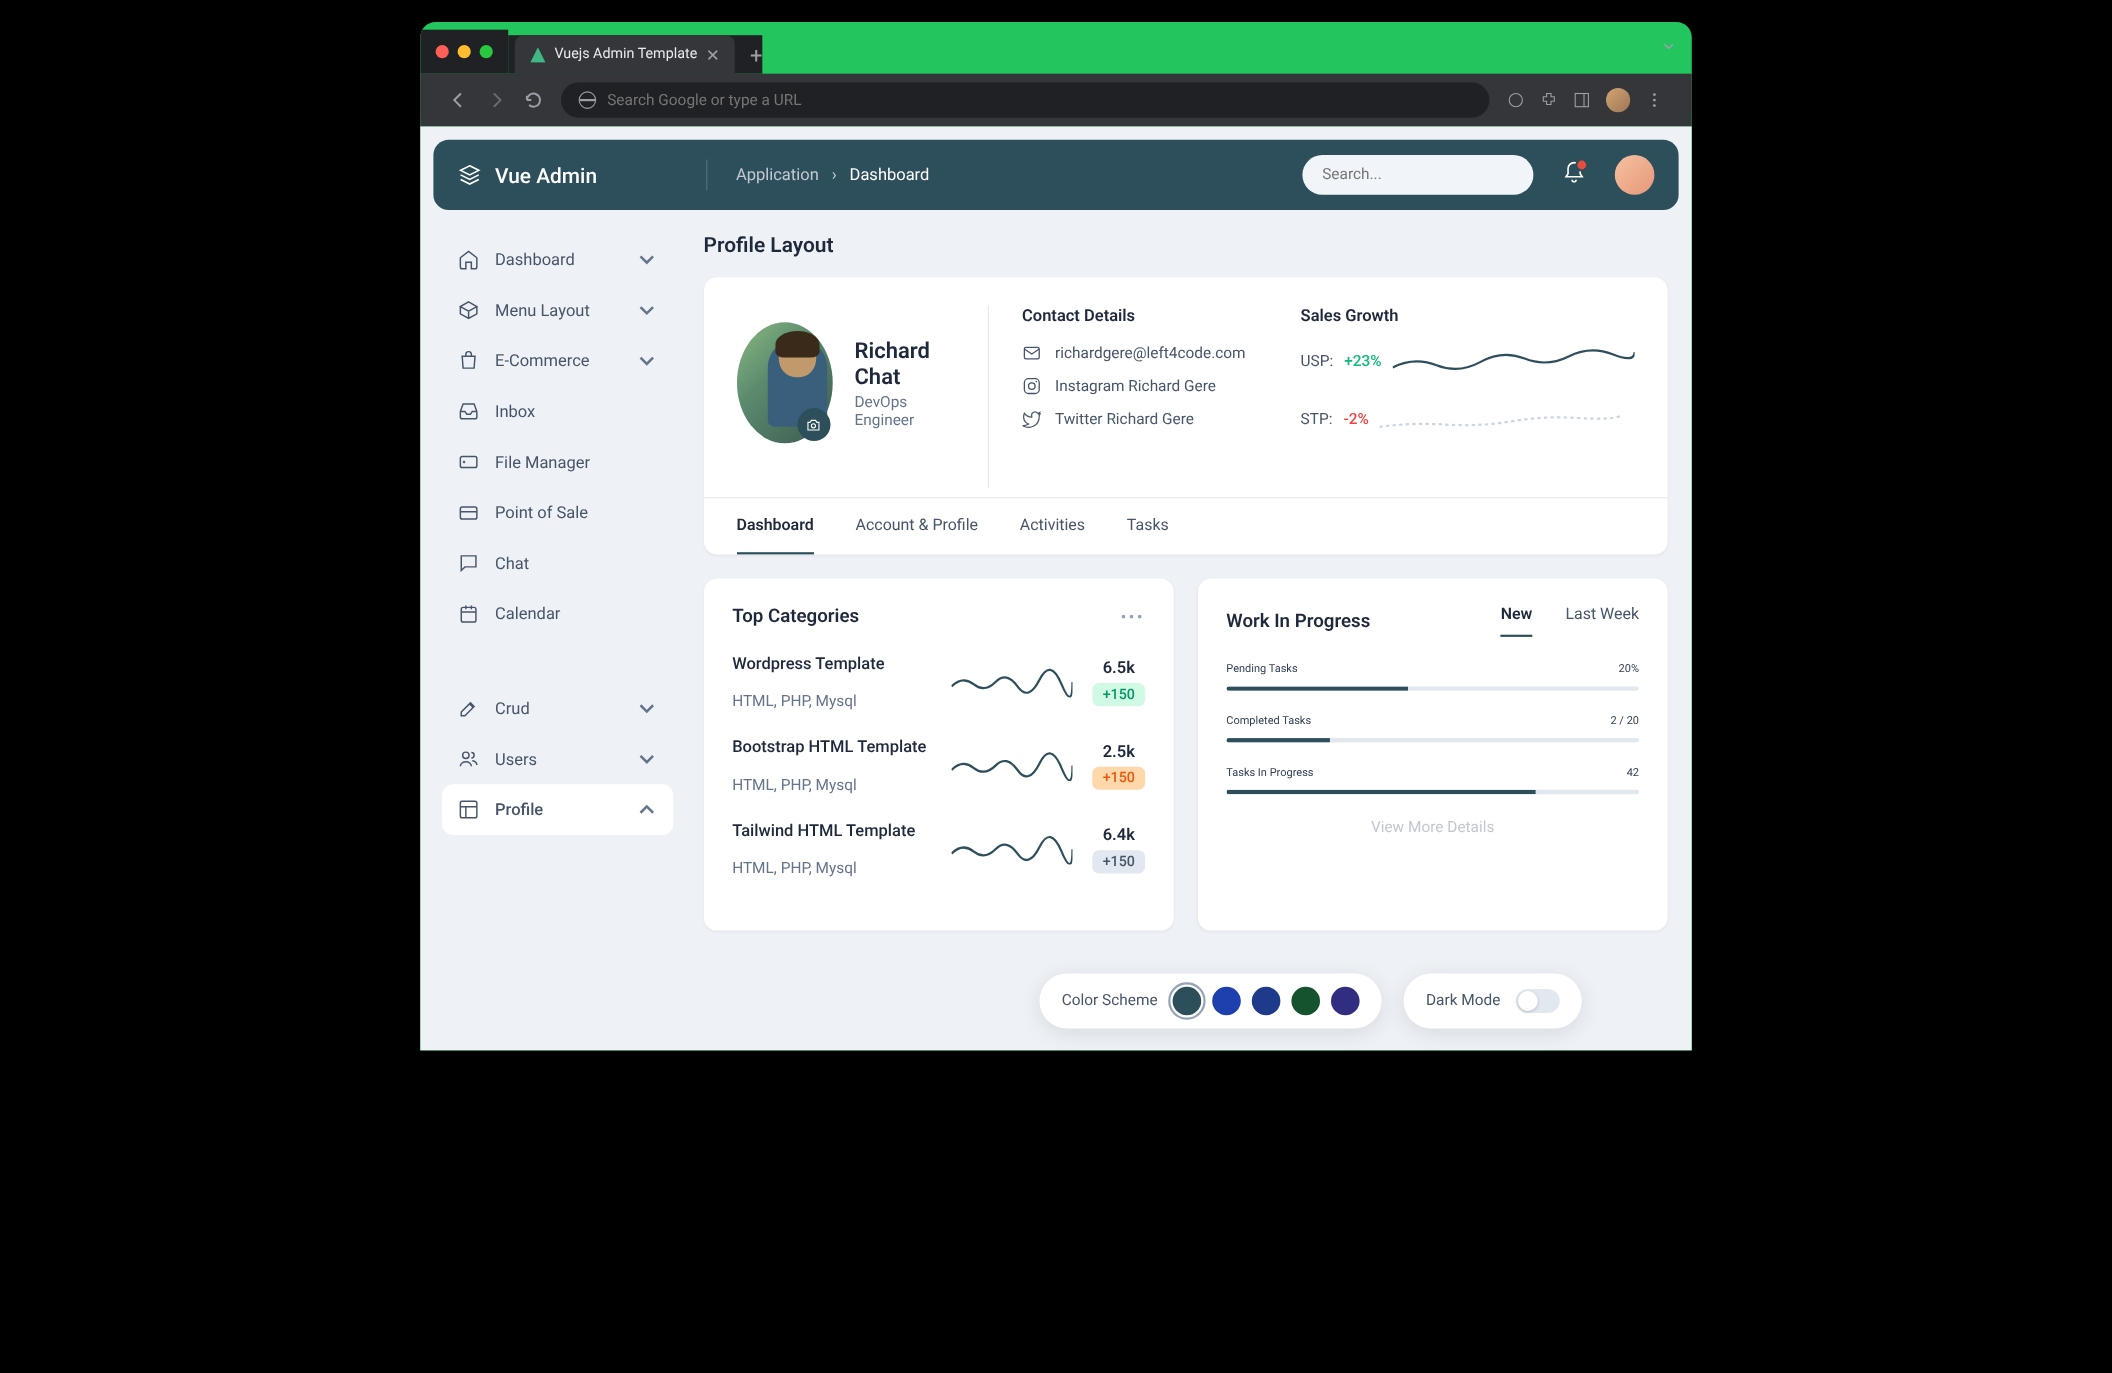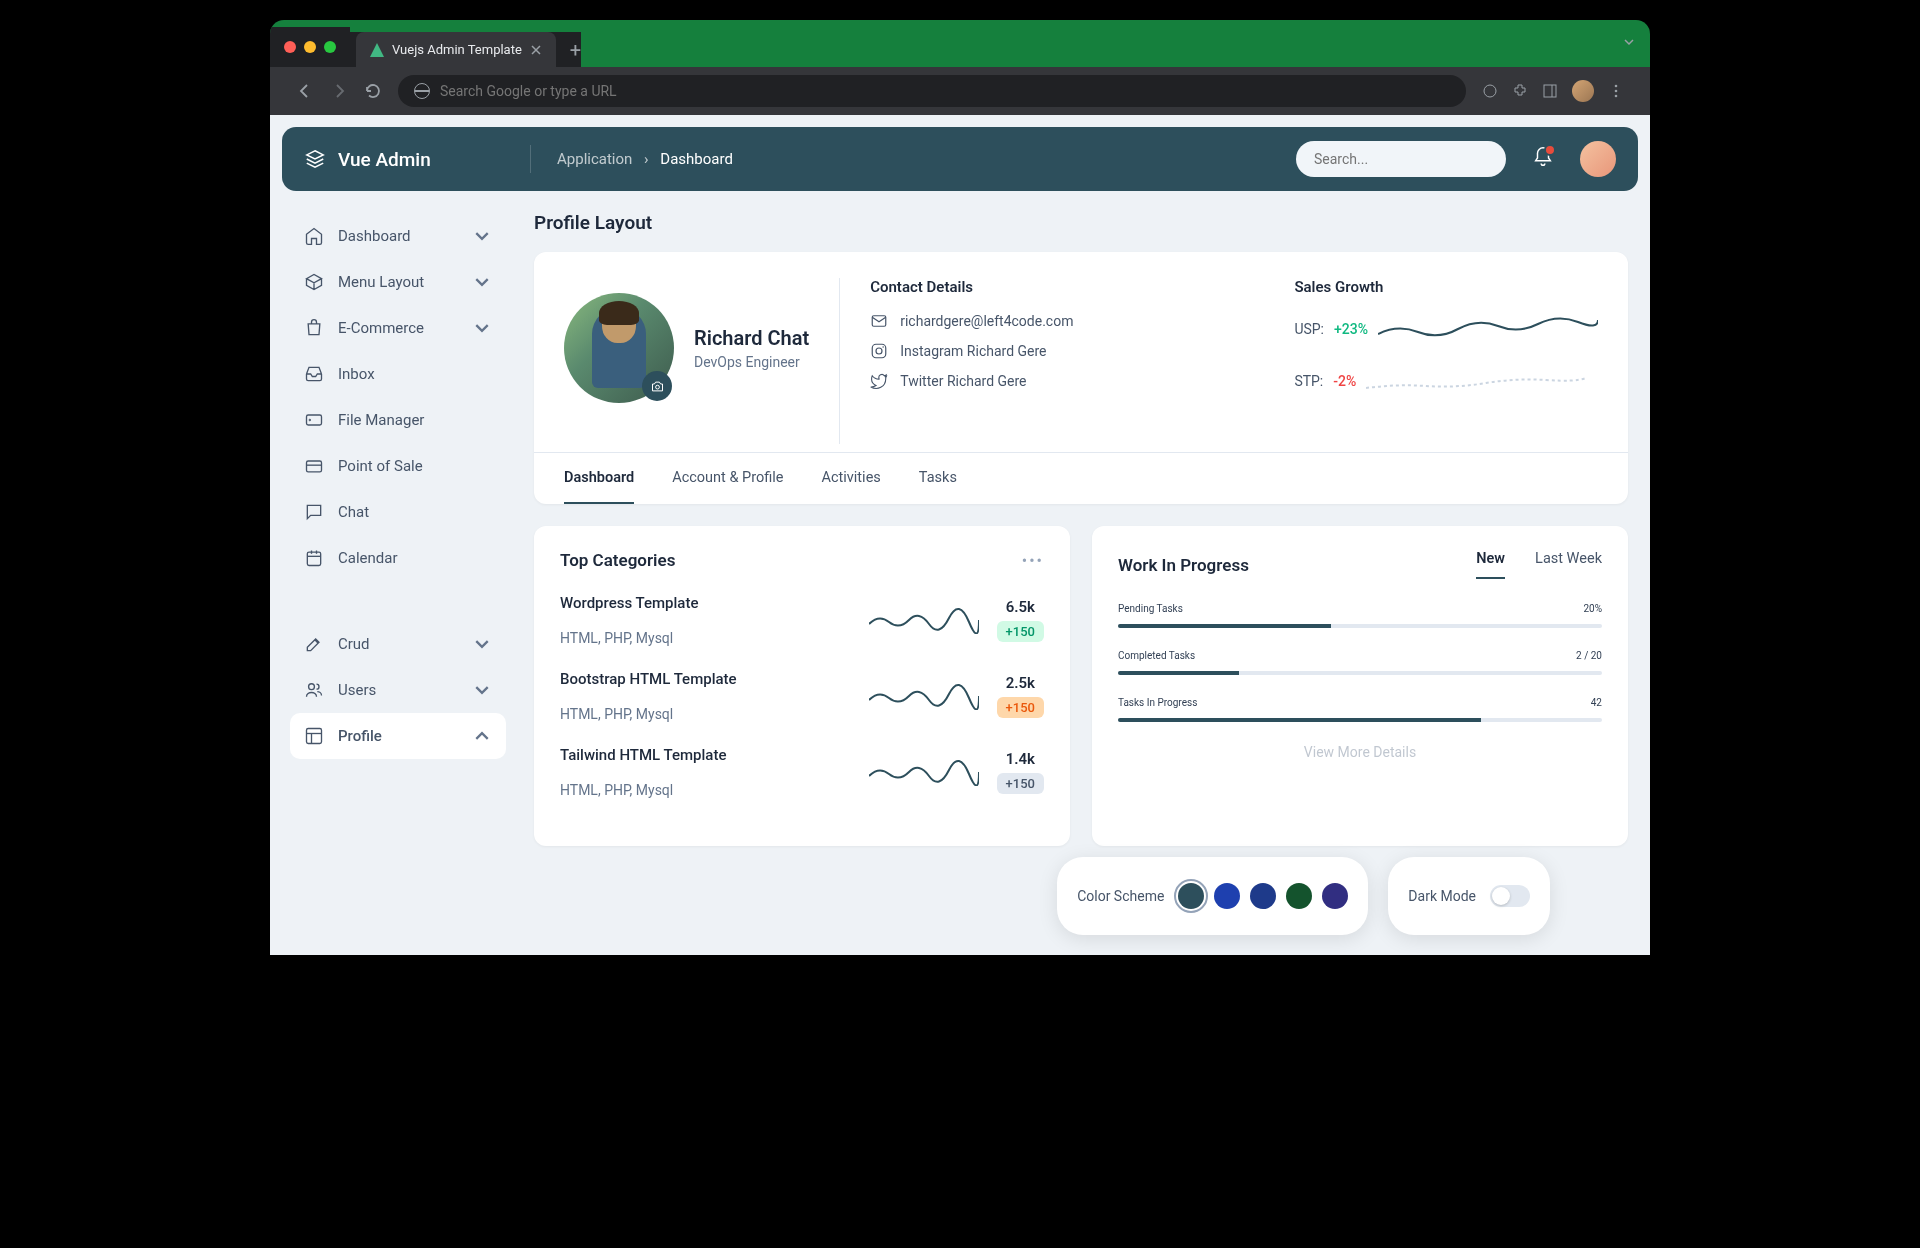--- a/index.html
+++ b/index.html
@@ -1,17 +1,17 @@
 <!DOCTYPE html>
 <html><head>
 <meta charset="utf-8">
 <style>
 * { margin:0; padding:0; box-sizing:border-box; font-family:-apple-system,BlinkMacSystemFont,"Segoe UI",Roboto,sans-serif; }
 body { background:#000; display:flex; justify-content:center; align-items:flex-start; width:1920px; height:1248px; }
-.frame { width:1380px; margin-top:20px; background:#15803d; border-radius:14px 14px 0 0; overflow:hidden; box-shadow:0 20px 60px rgba(0,0,0,.5); }
+.frame { width:1156px; margin-top:20px; background:#22c55e; border-radius:14px 14px 0 0; overflow:hidden; box-shadow:0 20px 60px rgba(0,0,0,.5); }
 .mac-dots { display:flex; gap:8px; padding:14px; align-items:center; background:#202124; }
 .dot { width:12px; height:12px; border-radius:50%; }
 .dot.r { background:#ff5f57; } .dot.y { background:#febc2e; } .dot.g { background:#28c840; }
 .tabbar { display:flex; align-items:center; background:#202124; padding:0 0 0 6px; }
 .tab { display:flex; align-items:center; gap:8px; background:#35363a; color:#e8eaed; padding:10px 14px; border-radius:8px 8px 0 0; font-size:13px; }
 .tab .vue-ico { width:14px; height:14px; background:#41b883; clip-path:polygon(50% 100%,0 0,100% 0); transform:rotate(180deg);}
 .tab svg { cursor:pointer; }
 .addtab { color:#9aa0a6; margin-left:14px; font-size:20px; cursor:pointer; }
 .dropd { margin-left:auto; color:#9aa0a6; padding:14px; cursor:pointer; }
 .addr { display:flex; align-items:center; gap:16px; background:#35363a; padding:8px 26px; }
@@ -86,21 +86,21 @@
 .badge.gr { background:#e2e8f0; color:#475569; }
 .wip-tabs { display:flex; gap:30px; }
 .wip-tabs span { font-size:14.5px; color:#475569; padding-bottom:10px; cursor:pointer; }
 .wip-tabs .act { color:#1e293b; font-weight:600; border-bottom:2.5px solid #2d4f5c; }
 .prog { margin-bottom:22px; }
 .prog-hd { display:flex; justify-content:space-between; font-size:10px; color:#334155; margin-bottom:10px; }
 .prog-bar { height:4px; background:#e2e8f0; border-radius:3px; overflow:hidden; }
 .prog-fill { height:100%; background:#2d4f5c; }
 .view-more { text-align:center; color:#64748b; font-size:14px; opacity:.4; }
 .scheme { position:absolute; bottom:20px; right:100px; display:flex; gap:20px; }
-.scheme-card { background:#fff; border-radius:26px; padding:26px 20px; box-shadow:0 4px 20px rgba(0,0,0,.1); display:flex; align-items:center; gap:14px; font-size:14px; color:#475569; }
+.scheme-card { background:#fff; border-radius:26px; padding:12px 20px; box-shadow:0 4px 20px rgba(0,0,0,.1); display:flex; align-items:center; gap:14px; font-size:14px; color:#475569; }
 .swatches { display:flex; gap:10px; }
 .sw { width:26px; height:26px; border-radius:50%; cursor:pointer; }
 .sw.act { outline:2.5px solid #94a3b8; outline-offset:2px; }
 .toggle { width:40px; height:22px; background:#e2e8f0; border-radius:12px; position:relative; cursor:pointer; }
 .toggle::after { content:""; position:absolute; top:2px; left:2px; width:18px; height:18px; background:#fff; border-radius:50%; box-shadow:0 1px 3px rgba(0,0,0,.2); }
 .app { position:relative; }
 </style>
 </head>
 <body>
 
@@ -393,21 +393,21 @@
    <div class="catval"><div class="n">2.5k</div><span class="badge o">+150</span></div>
  </div>
                 <div class="catrow">
    <div class="catinfo">
                     <div class="t">Tailwind HTML Template</div>
                     <div class="s">HTML, PHP, Mysql</div>
                   </div>
    <svg class="wave" viewBox="0 0 110 28">
                     <path d="M0 18 Q10 8 20 16 T40 14 T60 18 T80 12 T100 16 T110 14" stroke="#2d4f5c" stroke-width="2" fill="none"></path>
                   </svg>
-   <div class="catval"><div class="n">1.4k</div><span class="badge gr">+150</span></div>
+   <div class="catval"><div class="n">6.4k</div><span class="badge gr">+150</span></div>
  </div>
               </div>
           </div>
           <div class="card panel">
             <div class="panel-hd">
               <h2>Work In Progress</h2>
               <div class="wip-tabs">
                 <span class="act">New</span>
                 <span>Last Week</span>
               </div>

